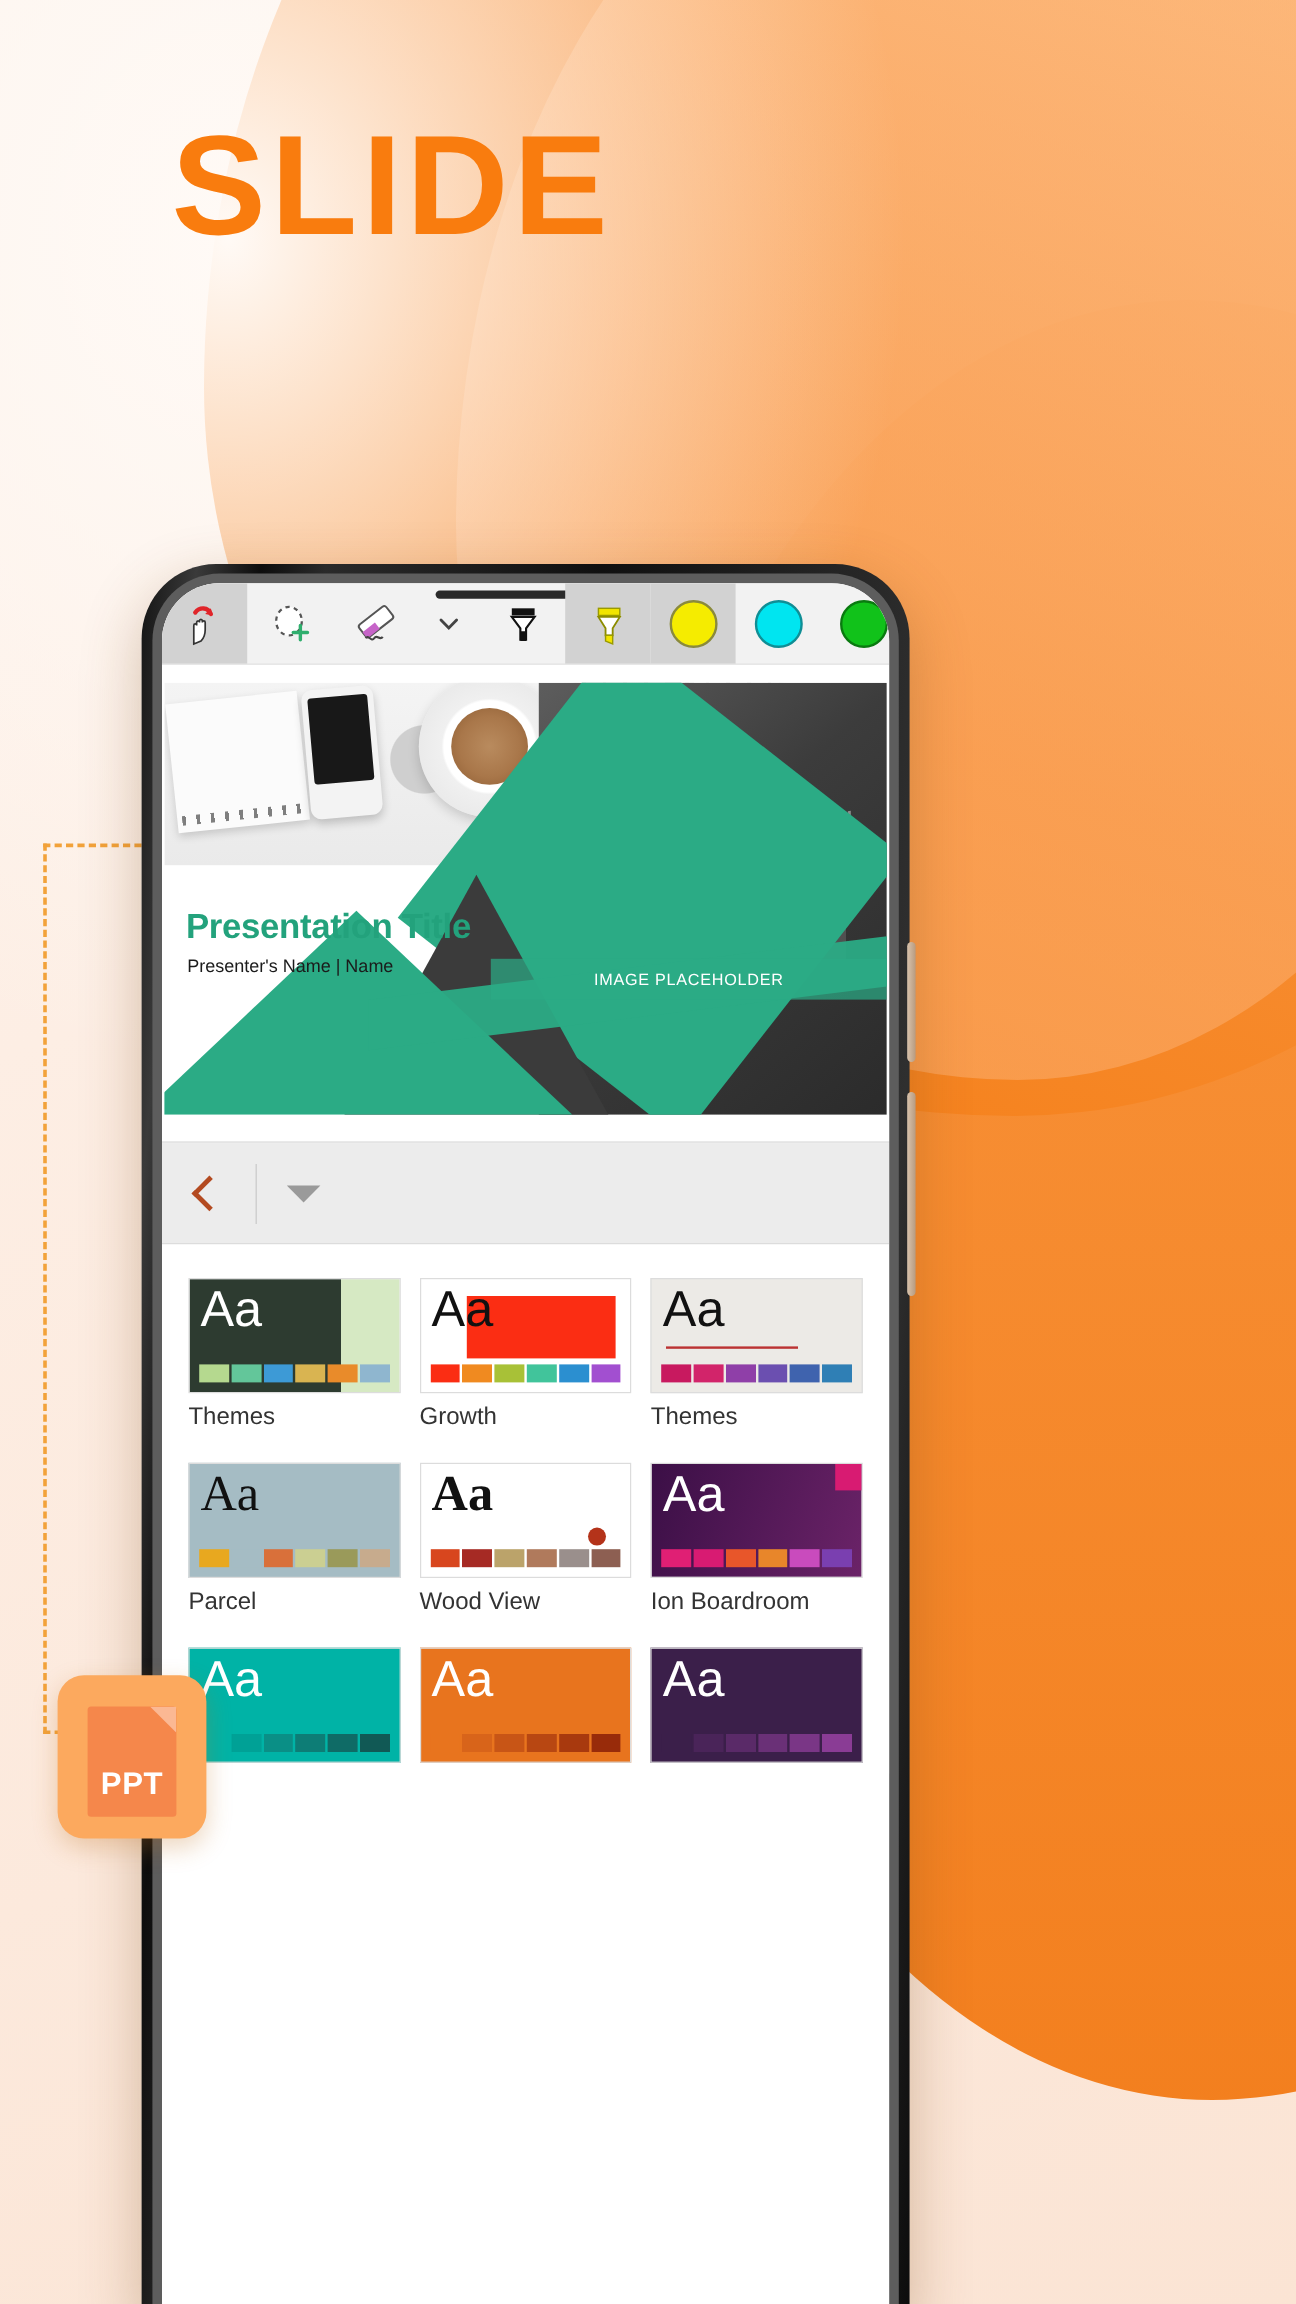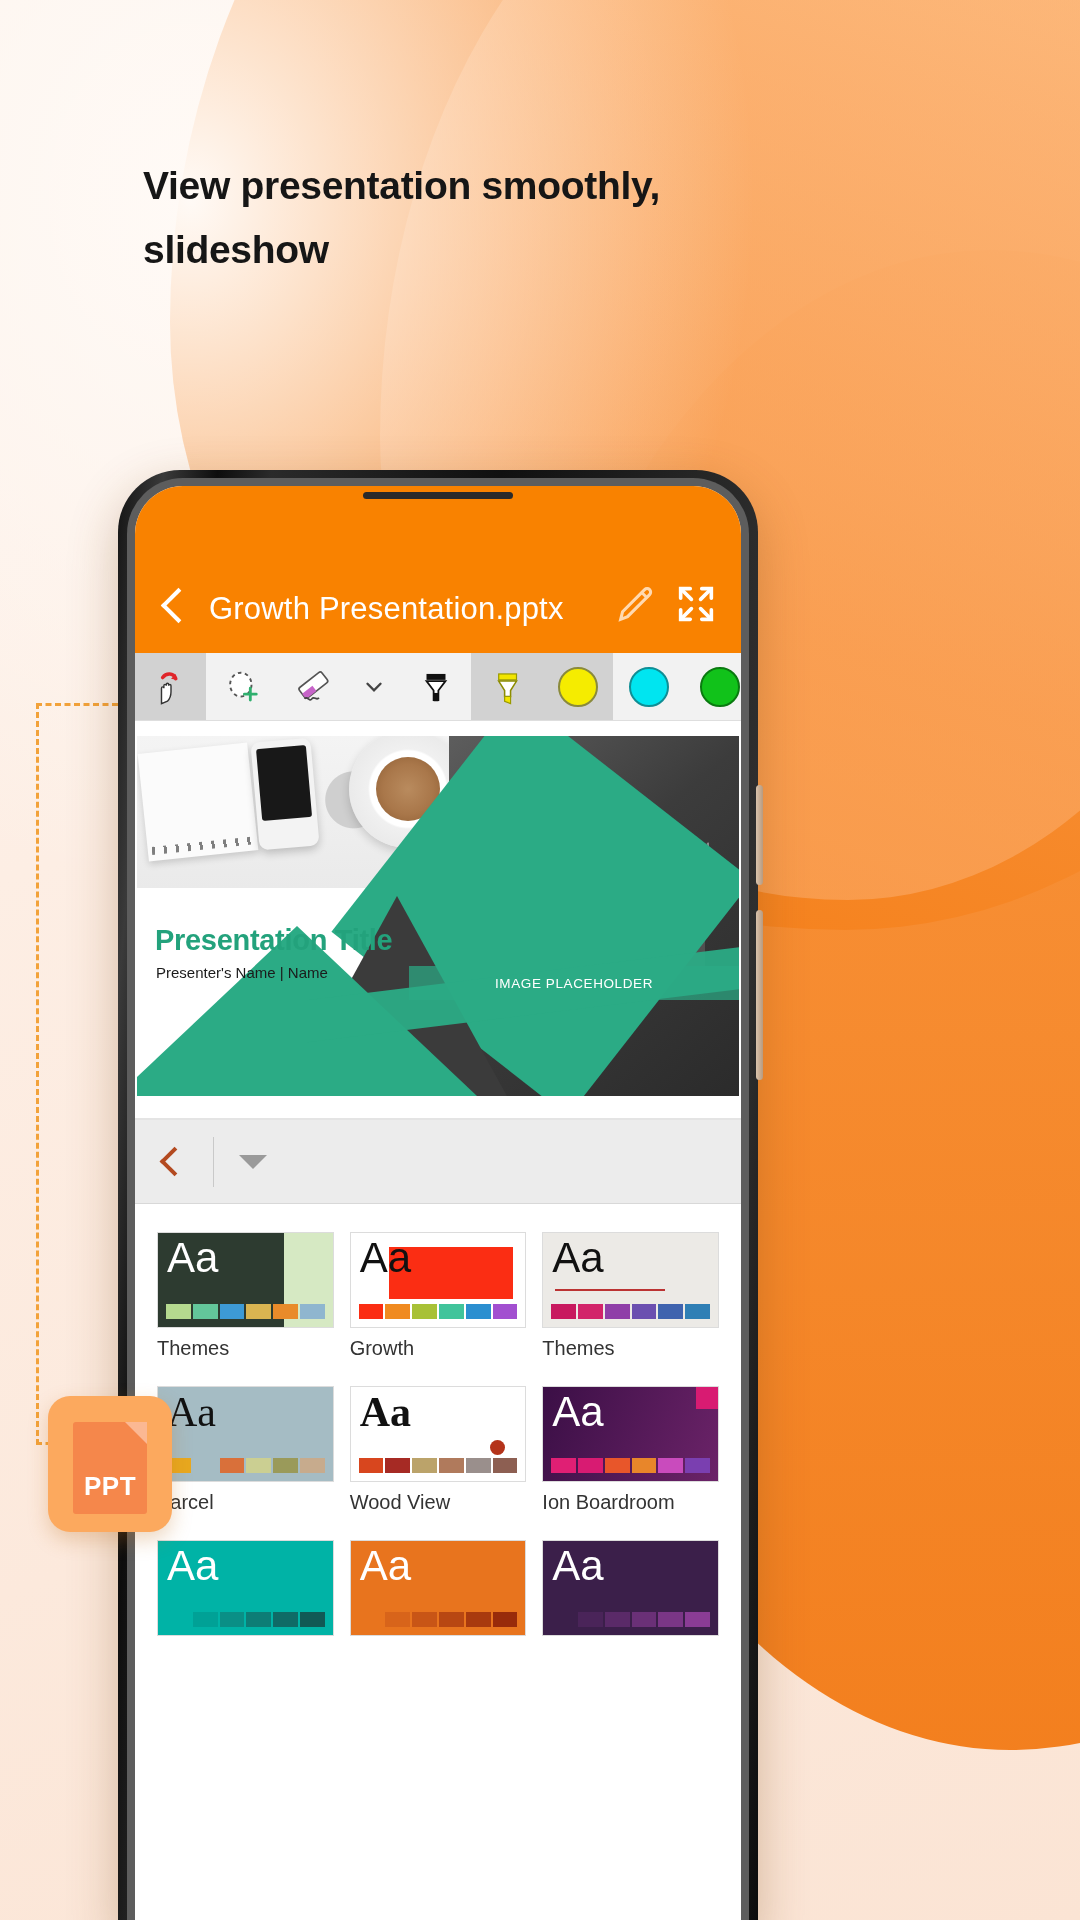--- a/index.html
+++ b/index.html
@@ -318,51 +318,35 @@
 <body>
 
 <div id="bg">
   <div class="blob" id="blob3"></div>
   <div class="blob" id="blob1"></div>
   <div class="blob" id="blob2"></div>
   <div id="glow"></div>
 </div>
 
 <div id="headings">
-  <div id="subtitle">View presentation smoothly, slideshow</div>
+  <div id="title-slide">SLIDE</div>
 </div>
 
 <div id="dashed-guide"></div>
 
 <div id="phone">
   <div id="phone-frame">
     <div id="phone-inner-ring"></div>
   </div>
   <div id="side-btn-1"></div>
   <div id="side-btn-2"></div>
 
   <div id="phone-screen">
     <div id="speaker-notch"></div>
 
-    <div id="appbar">
-      <div id="back-chevron"></div>
-      <div id="doc-title">Growth Presentation.pptx</div>
-      <div class="bar-icon" id="edit-icon">
-        <svg viewBox="0 0 24 24" fill="none" stroke="#ffd9b0" stroke-width="1.6">
-          <path d="M4 20l1-4L16.5 4.5a1.8 1.8 0 0 1 2.6 2.6L7.6 18.6 4 20z"></path>
-          <path d="M15 6l3 3"></path>
-        </svg>
-      </div>
-      <div class="bar-icon" id="expand-icon">
-        <svg viewBox="0 0 24 24" fill="none" stroke="#fff" stroke-width="1.9" stroke-linecap="round">
-          <path d="M4 9V4h5M20 9V4h-5M4 15v5h5M20 15v5h-5"></path>
-          <path d="M4.6 4.6l5 5M19.4 4.6l-5 5M4.6 19.4l5-5M19.4 19.4l-5-5"></path>
-        </svg>
-      </div>
-    </div>
 
     <div id="toolbar">
       <div class="tool sel">
         <svg width="38" height="38" viewBox="0 0 32 32">
           <path d="M8 30V17c0-1.5 2-1.5 2 0v-2c0-1.6 2-1.6 2 0v-1c0-1.6 2-1.6 2 0v1c0-1.5 2-1.5 2 0v5c0 4-1 6-3 8z" fill="#fff" stroke="#333" stroke-width="1.2"></path>
           <path d="M9 8c3-4 9-4 11 1" fill="none" stroke="#e0252a" stroke-width="3" stroke-linecap="round"></path>
           <path d="M20 5l1 5-5-1z" fill="#e0252a"></path>
         </svg>
       </div>
       <div class="tool">

